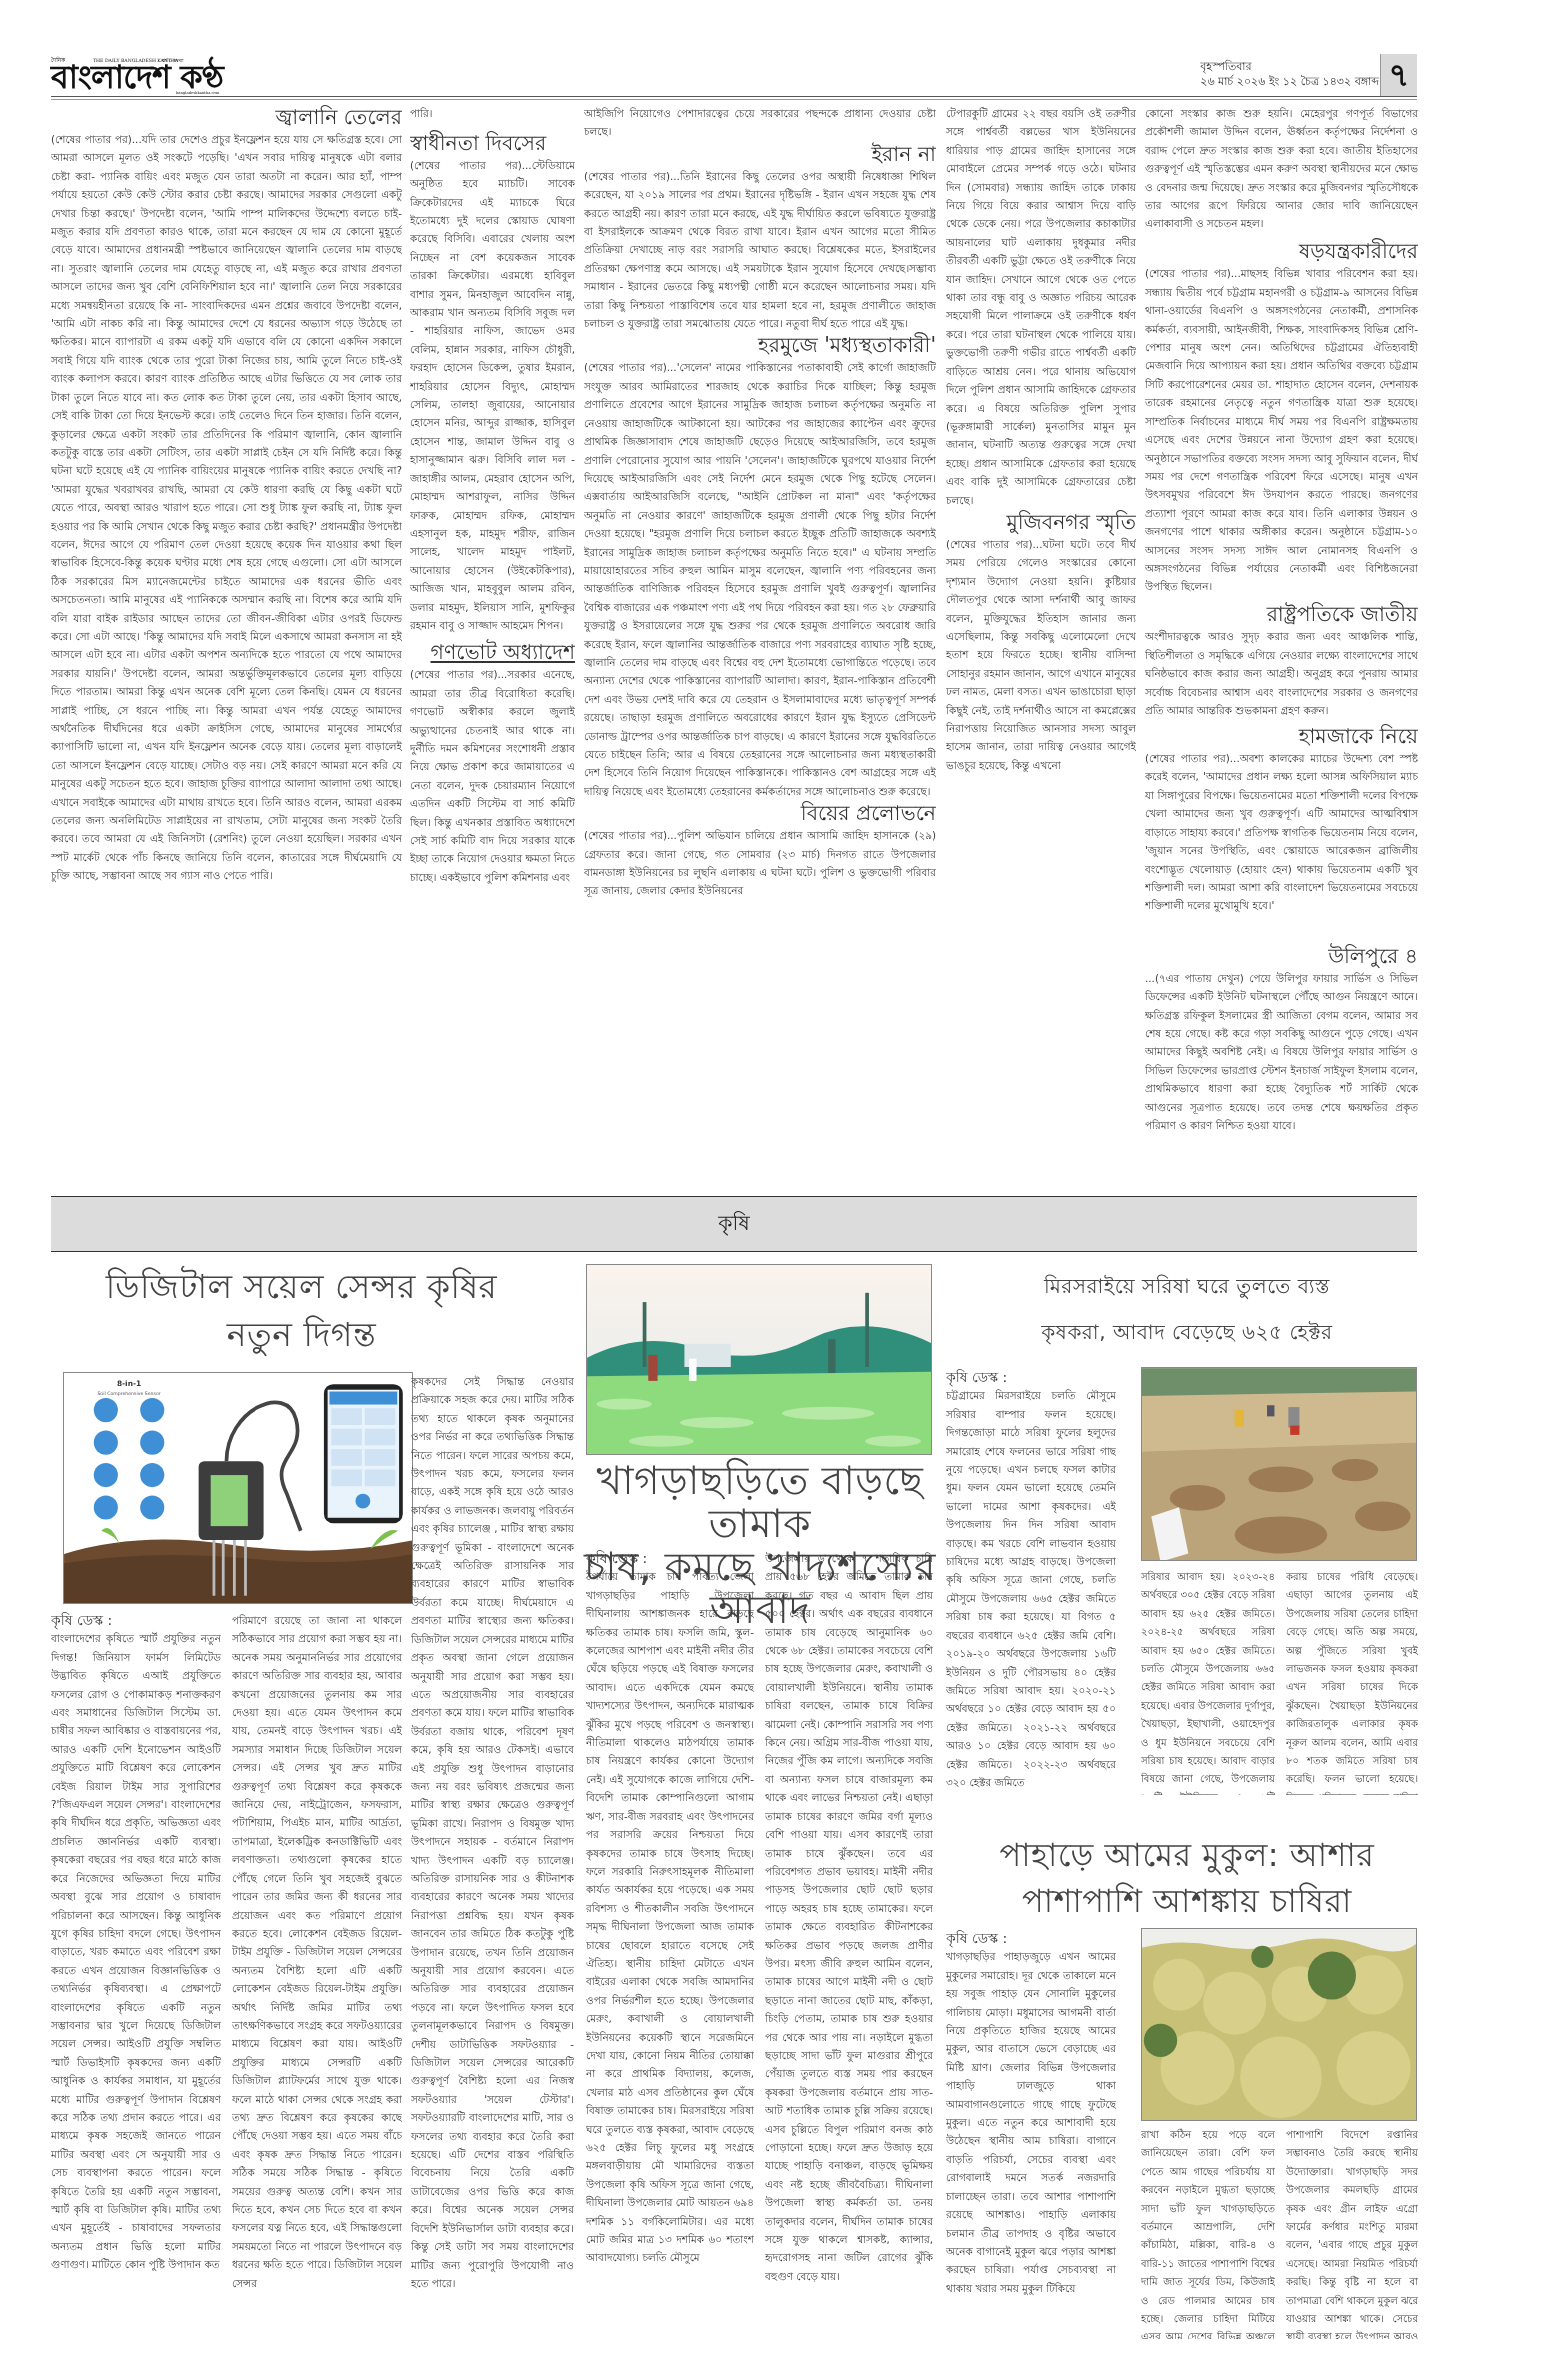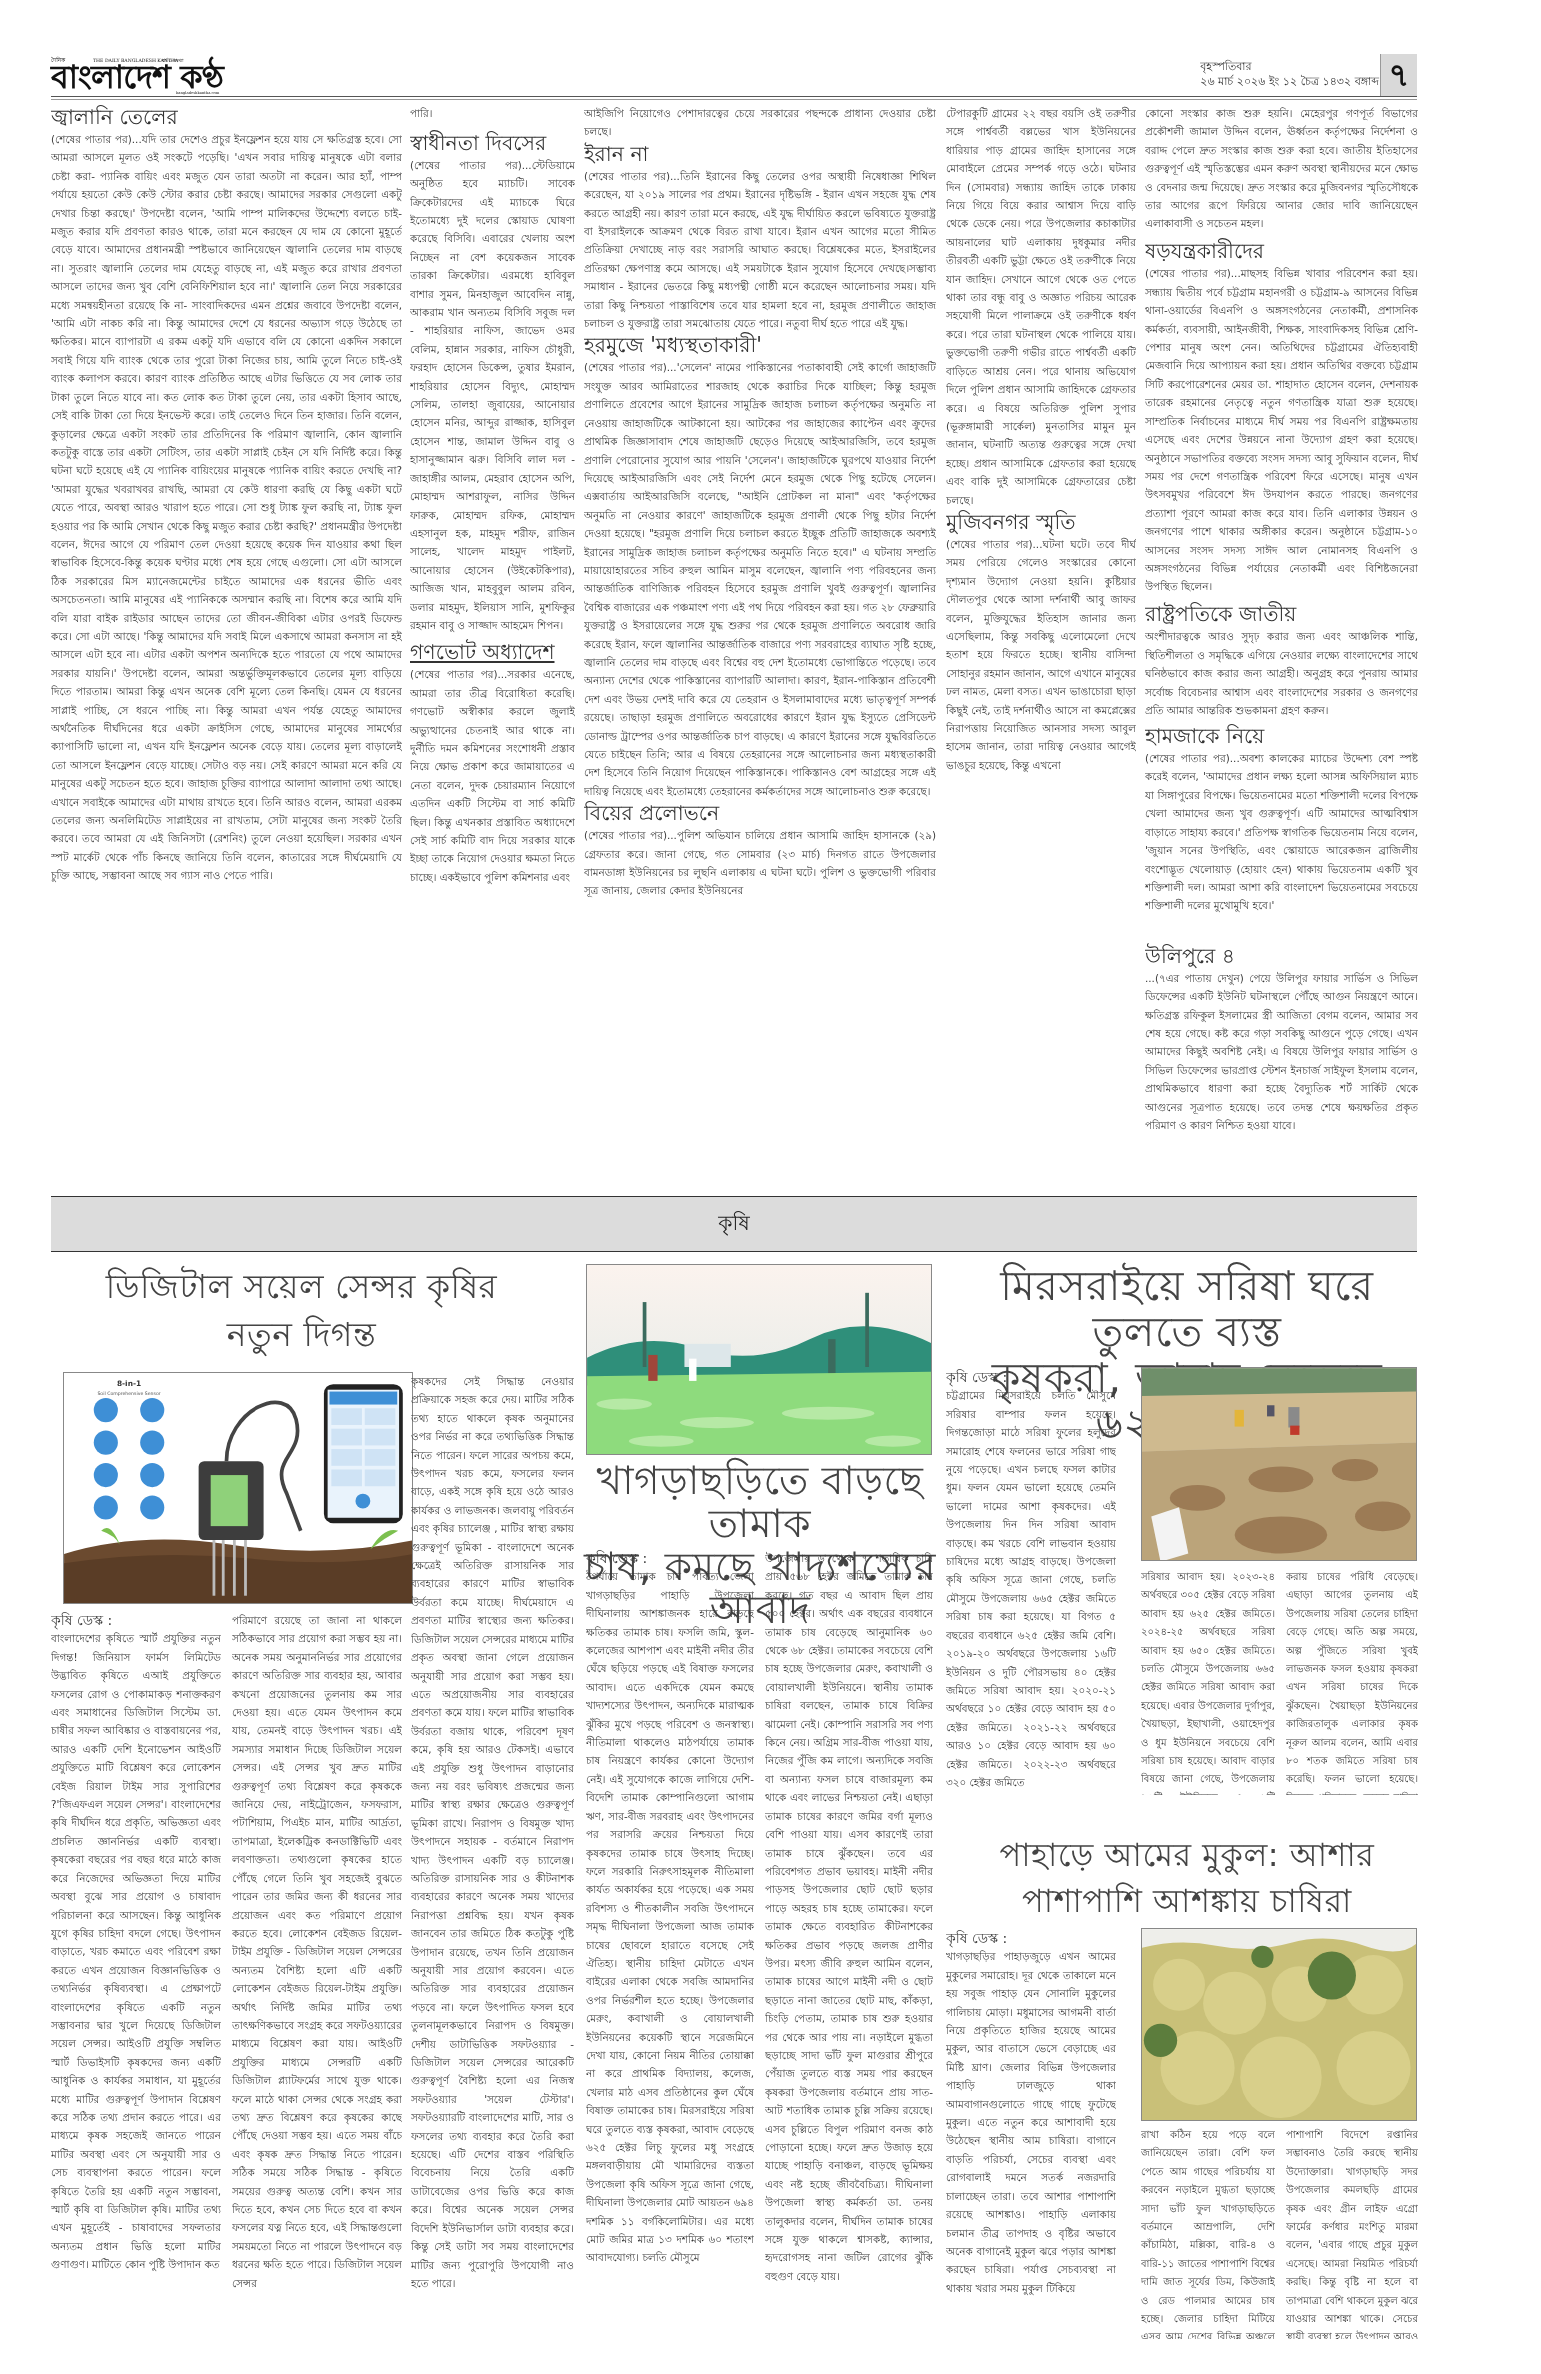--- a/index.html
+++ b/index.html
@@ -9,21 +9,21 @@
   .masthead-logo { left: 51px; top: 54px; width: 186px; height: 46px; font-family: "DejaVu Serif", serif; font-weight: bold; font-size: 32px; color: #111; letter-spacing: -0.9px; line-height: 46px; }
   .masthead-logo .small1 { position: absolute; left: 0; top: 3.7px; font-size: 5.6px; letter-spacing: 0; font-weight: normal; line-height: 5.6px; }
   .masthead-logo .small2 { position: absolute; left: 42px; top: 3.7px; font-size: 4.6px; letter-spacing: 0; font-weight: normal; line-height: 5.6px; }
   .masthead-logo .small3 { position: absolute; left: 111px; top: 3.7px; font-size: 4.6px; letter-spacing: 0; font-weight: normal; line-height: 5.6px; }
   .masthead-logo .url { position: absolute; left: 125px; top: 37px; font-size: 3.7px; letter-spacing: 0; font-weight: normal; line-height: 4.6px; }
   .date-block { right: 163px; top: 59px; text-align: left; font-size: 11px; line-height: 15px; color: #333; }
   .page-num { left: 1380px; top: 54px; width: 37px; height: 43px; background: #d9d9d9; border-left: 0.9px solid #999; font-size: 32px; font-weight: bold; text-align: center; line-height: 43px; color: #111; }
   .top-rule { left: 51px; top: 96px; width: 1366px; height: 3.7px; border-top: 1.9px solid #555; border-bottom: 0.9px solid #999; }
   .col { position: absolute; font-size: 10.4px; line-height: 18.4px; text-align: justify; color: #3a3a3a; overflow: hidden; }
   .col p { margin: 0; text-indent: 0; }
-  .hd { font-size: 20.4px; line-height: 26px; text-align: left; color: #333; font-weight: normal; }
+  .hd { font-size: 20.4px; line-height: 26px; text-align: right; color: #333; font-weight: normal; }
   .hd-left { text-align: left; }
   .section-band { left: 51px; top: 1196px; width: 1366px; height: 56px; background: #dcdcdc; border-top: 1.9px solid #333; border-bottom: 1.9px solid #333; text-align: center; font-size: 20.4px; line-height: 52px; color: #222; }
   .big-head { font-size: 33px; line-height: 48px; color: #444; text-align: center; letter-spacing: 0.5px; }
   .photo { position: absolute; border: 0.9px solid #888; overflow: hidden; }
   .byline { font-size: 14px; line-height: 18.4px; }
 </style>
 </head>
 <body>
 
 <div class="abs masthead-logo">
@@ -171,21 +171,21 @@
   <div>চাষ, কমছে খাদ্যশস্যের আবাদ</div>
 </div>
 <div class="col" style="left:586px; top:1549px; width:168px; height:823px;">
   <p class="byline">কৃষি ডেস্ক :</p>
   <p>ঠপর্যায়ে তামাক চাষ পার্বত্য জেলা খাগড়াছড়ির পাহাড়ি উপজেলা দীঘিনালায় আশঙ্কাজনক হারে বাড়ছে ক্ষতিকর তামাক চাষ। ফসলি জমি, স্কুল-কলেজের আশপাশ এবং মাইনী নদীর তীর ঘেঁষে ছড়িয়ে পড়ছে এই বিষাক্ত ফসলের আবাদ। এতে একদিকে যেমন কমছে খাদ্যশস্যের উৎপাদন, অন্যদিকে মারাত্মক ঝুঁকির মুখে পড়ছে পরিবেশ ও জনস্বাস্থ্য। নীতিমালা থাকলেও মাঠপর্যায়ে তামাক চাষ নিয়ন্ত্রণে কার্যকর কোনো উদ্যোগ নেই। এই সুযোগকে কাজে লাগিয়ে দেশি-বিদেশি তামাক কোম্পানিগুলো আগাম ঋণ, সার-বীজ সরবরাহ এবং উৎপাদনের পর সরাসরি ক্রয়ের নিশ্চয়তা দিয়ে কৃষকদের তামাক চাষে উৎসাহ দিচ্ছে। ফলে সরকারি নিরুৎসাহমূলক নীতিমালা কার্যত অকার্যকর হয়ে পড়েছে। এক সময় রবিশস্য ও শীতকালীন সবজি উৎপাদনে সমৃদ্ধ দীঘিনালা উপজেলা আজ তামাক চাষের ছোবলে হারাতে বসেছে সেই ঐতিহ্য। স্থানীয় চাহিদা মেটাতে এখন বাইরের এলাকা থেকে সবজি আমদানির ওপর নির্ভরশীল হতে হচ্ছে। উপজেলার মেরুং, কবাখালী ও বোয়ালখালী ইউনিয়নের কয়েকটি স্থানে সরেজমিনে দেখা যায়, কোনো নিয়ম নীতির তোয়াক্কা না করে প্রাথমিক বিদ্যালয়, কলেজ, খেলার মাঠ এসব প্রতিষ্ঠানের কুল ঘেঁষে বিষাক্ত তামাকের চাষ। মিরসরাইয়ে সরিষা ঘরে তুলতে ব্যস্ত কৃষকরা, আবাদ বেড়েছে ৬২৫ হেক্টর লিচু ফুলের মধু সংগ্রহে মঙ্গলবাড়ীয়ায় মৌ খামারিদের ব্যস্ততা উপজেলা কৃষি অফিস সূত্রে জানা গেছে, দীঘিনালা উপজেলার মোট আয়তন ৬৯৪ দশমিক ১১ বর্গকিলোমিটার। এর মধ্যে মোট জমির মাত্র ১৩ দশমিক ৬০ শতাংশ আবাদযোগ্য। চলতি মৌসুমে</p>
 </div>
 <div class="col" style="left:765px; top:1549px; width:168px; height:823px;">
   <p>উপজেলায় ৬ থেকে ৭ শতাধিক চাষি প্রায় ৫৬৮ হেক্টর জমিতে তামাক চাষ করছে। গত বছর এ আবাদ ছিল প্রায় ৫০০ হেক্টর। অর্থাৎ এক বছরের ব্যবধানে তামাক চাষ বেড়েছে আনুমানিক ৬০ থেকে ৬৮ হেক্টর। তামাকের সবচেয়ে বেশি চাষ হচ্ছে উপজেলার মেরুং, কবাখালী ও বোয়ালখালী ইউনিয়নে। স্থানীয় তামাক চাষিরা বলছেন, তামাক চাষে বিক্রির ঝামেলা নেই। কোম্পানি সরাসরি সব পণ্য কিনে নেয়। অগ্রিম সার-বীজ পাওয়া যায়, নিজের পুঁজি কম লাগে। অন্যদিকে সবজি বা অন্যান্য ফসল চাষে বাজারমূল্য কম থাকে এবং লাভের নিশ্চয়তা নেই। এছাড়া তামাক চাষের কারণে জমির বর্গা মূল্যও বেশি পাওয়া যায়। এসব কারণেই তারা তামাক চাষে ঝুঁকছেন। তবে এর পরিবেশগত প্রভাব ভয়াবহ। মাইনী নদীর পাড়সহ উপজেলার ছোট ছোট ছড়ার পাড়ে অহরহ চাষ হচ্ছে তামাকের। ফলে তামাক ক্ষেতে ব্যবহারিত কীটনাশকের ক্ষতিকর প্রভাব পড়ছে জলজ প্রাণীর উপর। মৎস্য জীবি রুহুল আমিন বলেন, তামাক চাষের আগে মাইনী নদী ও ছোট ছড়াতে নানা জাতের ছোট মাছ, কাঁকড়া, চিংড়ি পেতাম, তামাক চাষ শুরু হওয়ার পর থেকে আর পায় না। নড়াইলে মুগ্ধতা ছড়াচ্ছে সাদা ভাঁট ফুল মাগুরার শ্রীপুরে পেঁয়াজ তুলতে ব্যস্ত সময় পার করছেন কৃষকরা উপজেলায় বর্তমানে প্রায় সাত-আট শতাধিক তামাক চুল্লি সক্রিয় রয়েছে। এসব চুল্লিতে বিপুল পরিমাণ বনজ কাঠ পোড়ানো হচ্ছে। ফলে দ্রুত উজাড় হয়ে যাচ্ছে পাহাড়ি বনাঞ্চল, বাড়ছে ভূমিক্ষয় এবং নষ্ট হচ্ছে জীববৈচিত্র্য। দীঘিনালা উপজেলা স্বাস্থ্য কর্মকর্তা ডা. তনয় তালুকদার বলেন, দীর্ঘদিন তামাক চাষের সঙ্গে যুক্ত থাকলে শ্বাসকষ্ট, ক্যান্সার, হৃদরোগসহ নানা জটিল রোগের ঝুঁকি বহুগুণ বেড়ে যায়।</p>
 </div>
 
-<div class="abs big-head" style="left:955px; top:1263px; width:464px; font-size:41px; line-height:46px;">
+<div class="abs big-head" style="left:955px; top:1263px; width:464px; font-size:20px; line-height:46px;">
   <div>মিরসরাইয়ে সরিষা ঘরে তুলতে ব্যস্ত</div>
   <div>কৃষকরা, আবাদ বেড়েছে ৬২৫ হেক্টর</div>
 </div>
 <div class="col" style="left:946px; top:1368px; width:170px; height:427px;">
   <p class="byline">কৃষি ডেস্ক :</p>
   <p>চট্টগ্রামের মিরসরাইয়ে চলতি মৌসুমে সরিষার বাম্পার ফলন হয়েছে। দিগন্তজোড়া মাঠে সরিষা ফুলের হলুদের সমারোহ শেষে ফলনের ভারে সরিষা গাছ নুয়ে পড়েছে। এখন চলছে ফসল কাটার ধুম। ফলন যেমন ভালো হয়েছে তেমনি ভালো দামের আশা কৃষকদের। এই উপজেলায় দিন দিন সরিষা আবাদ বাড়ছে। কম খরচে বেশি লাভবান হওয়ায় চাষিদের মধ্যে আগ্রহ বাড়ছে। উপজেলা কৃষি অফিস সূত্রে জানা গেছে, চলতি মৌসুমে উপজেলায় ৬৬৫ হেক্টর জমিতে সরিষা চাষ করা হয়েছে। যা বিগত ৫ বছরের ব্যবধানে ৬২৫ হেক্টর জমি বেশি। ২০১৯-২০ অর্থবছরে উপজেলায় ১৬টি ইউনিয়ন ও দুটি পৌরসভায় ৪০ হেক্টর জমিতে সরিষা আবাদ হয়। ২০২০-২১ অর্থবছরে ১০ হেক্টর বেড়ে আবাদ হয় ৫০ হেক্টর জমিতে। ২০২১-২২ অর্থবছরে আরও ১০ হেক্টর বেড়ে আবাদ হয় ৬০ হেক্টর জমিতে। ২০২২-২৩ অর্থবছরে ৩২০ হেক্টর জমিতে</p>
 </div>
 <div class="photo" style="left:1141px; top:1367px; width:276px; height:194px;">
   <svg width="276" height="194" viewBox="0 0 298 209">
     <rect width="298" height="209" fill="#d9cfb5"></rect>

